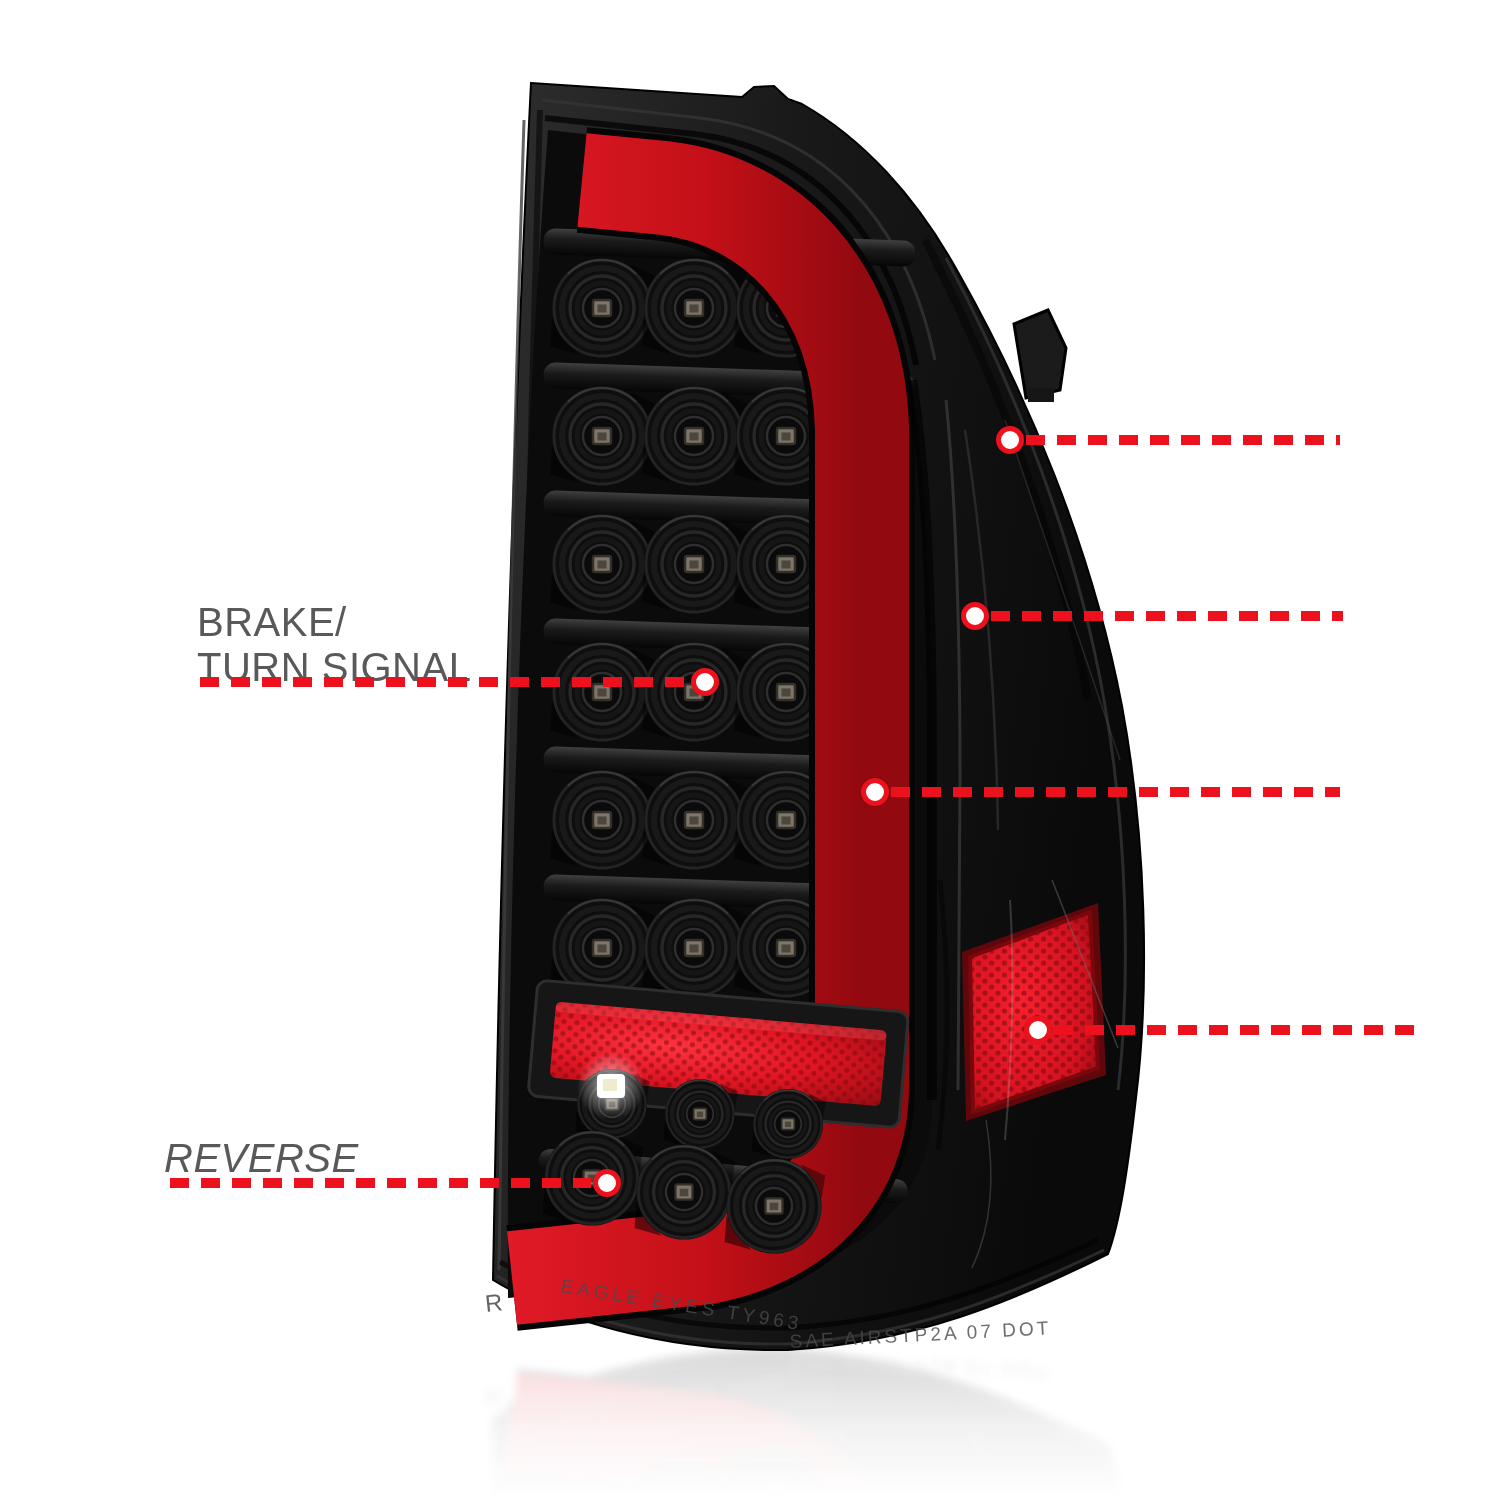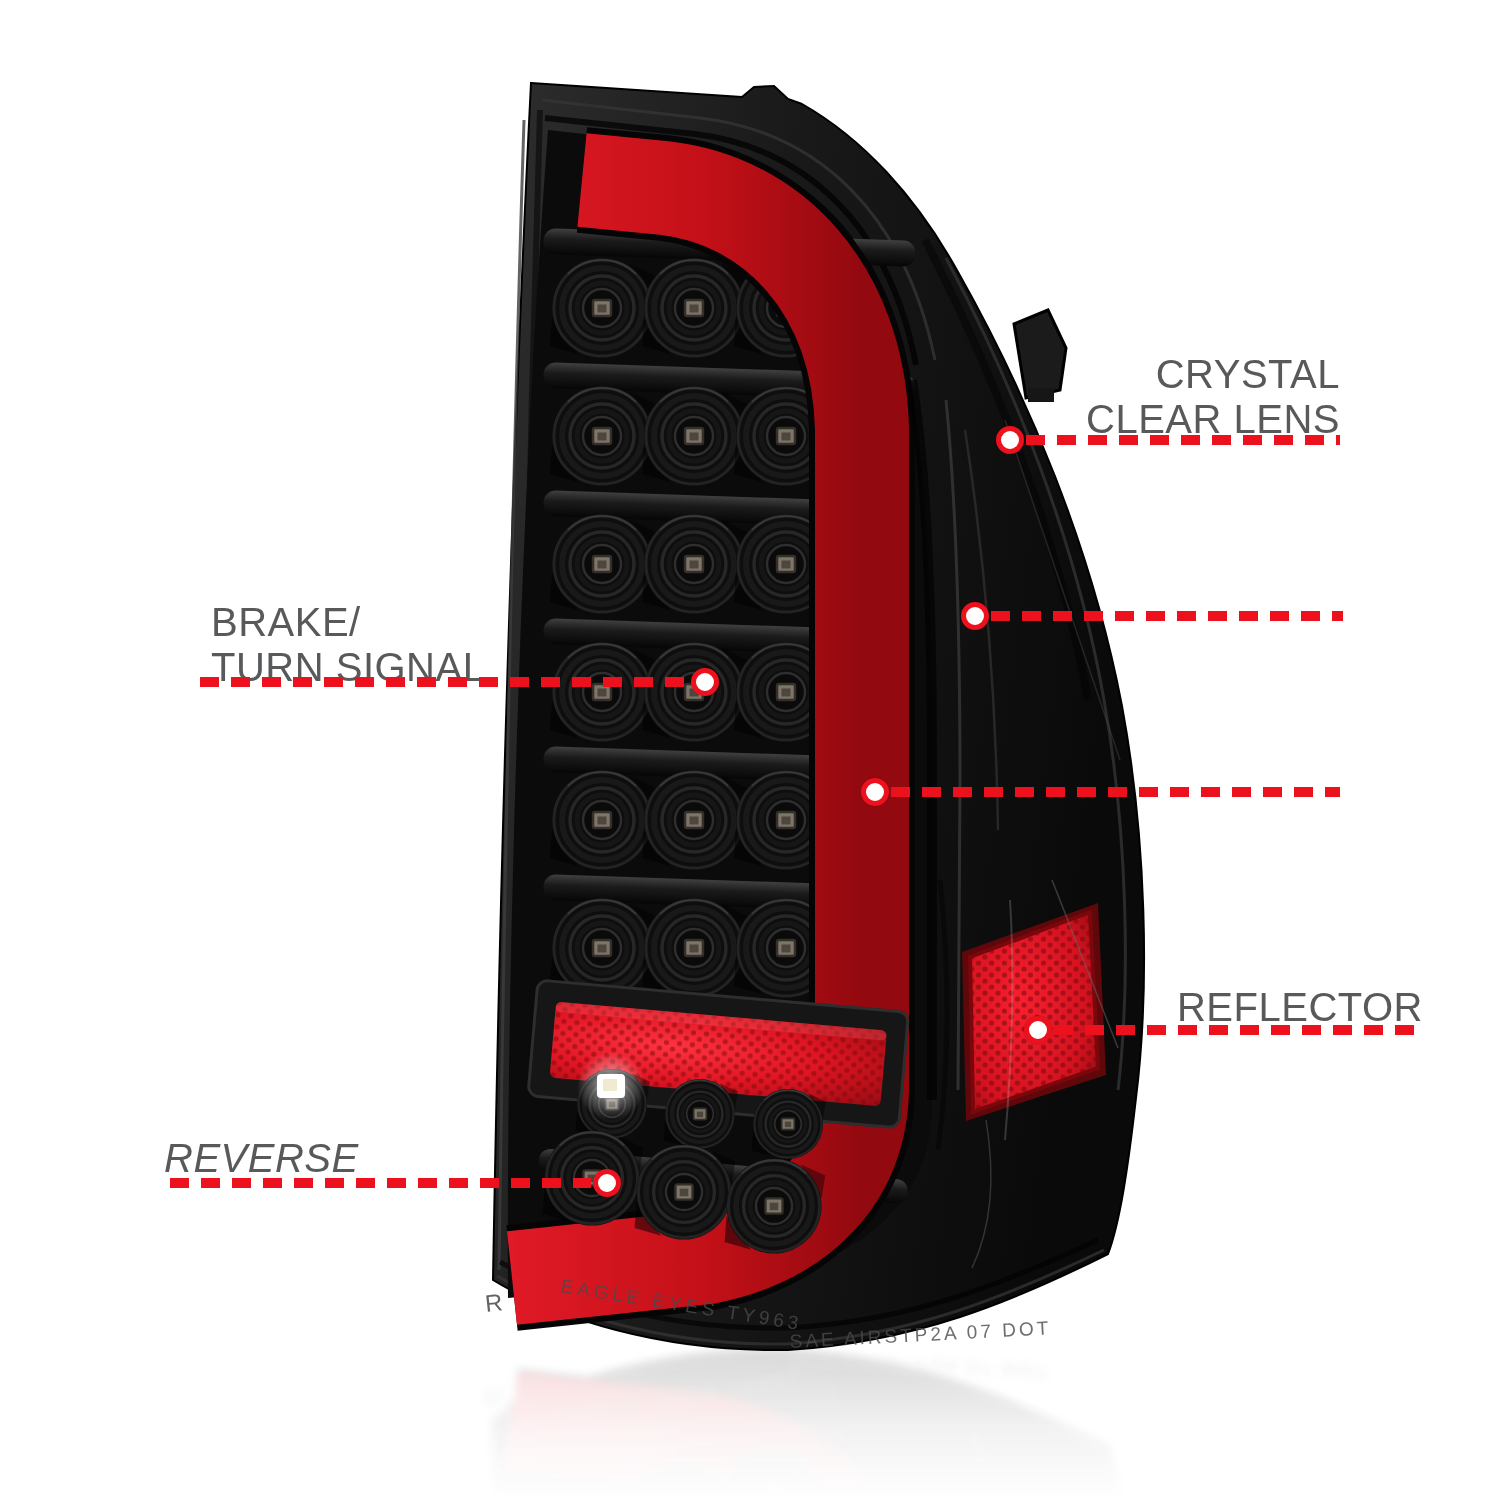--- a/index.html
+++ b/index.html
@@ -232,44 +232,41 @@
       <text x="0" y="0" transform="translate(790,1348) rotate(-3)" font-size="19" letter-spacing="3" opacity=".8">SAE AIRSTP2A 07 DOT</text>
     </g>
   </g>
 
   <g mask="url(#fadeM)">
     <use href="#lampBody" transform="translate(0,2700) scale(1,-1)" opacity="0.22" filter="url(#softBlur)"></use>
   </g>
 </svg>
 
 <div class="callout">
-  <div class="co-label right" style="top:352px; right:160px;">CRYSTAL
-CLEAR LENS</div>
   <div class="co-line" style="left:1026px; top:435px; width:314px;"></div>
   <div class="co-dot" style="left:996px; top:426px;"></div>
 </div>
 
 <div class="callout">
   <div class="co-line" style="left:991px; top:611px; width:352px;"></div>
   <div class="co-dot" style="left:961px; top:602px;"></div>
 </div>
 
 <div class="callout">
   <div class="co-line" style="left:891px; top:787px; width:449px;"></div>
   <div class="co-dot" style="left:861px; top:778px;"></div>
 </div>
 
 <div class="callout">
-  <div class="co-label right" style="top:985px; right:77px;">REFLECTOR</div>
   <div class="co-line" style="left:1054px; top:1025px; width:371px;"></div>
   <div class="co-dot" style="left:1024px; top:1016px;"></div>
 </div>
 
 <div class="callout">
-  <div class="co-label left" style="top:600px; left:211px;">BRAKE/
+  <div class="co-label left" style="top:600px; left:197px;">BRAKE/
 TURN SIGNAL</div>
   <div class="co-line" style="left:200px; top:677px; width:489px;"></div>
   <div class="co-dot" style="left:691px; top:668px;"></div>
 </div>
 
 <div class="callout">
   <div class="co-label left" style="top:1136px; left:164px;font-style:italic;">REVERSE</div>
   <div class="co-line" style="left:170px; top:1178px; width:421px;"></div>
   <div class="co-dot" style="left:593px; top:1169px;"></div>
 </div>

